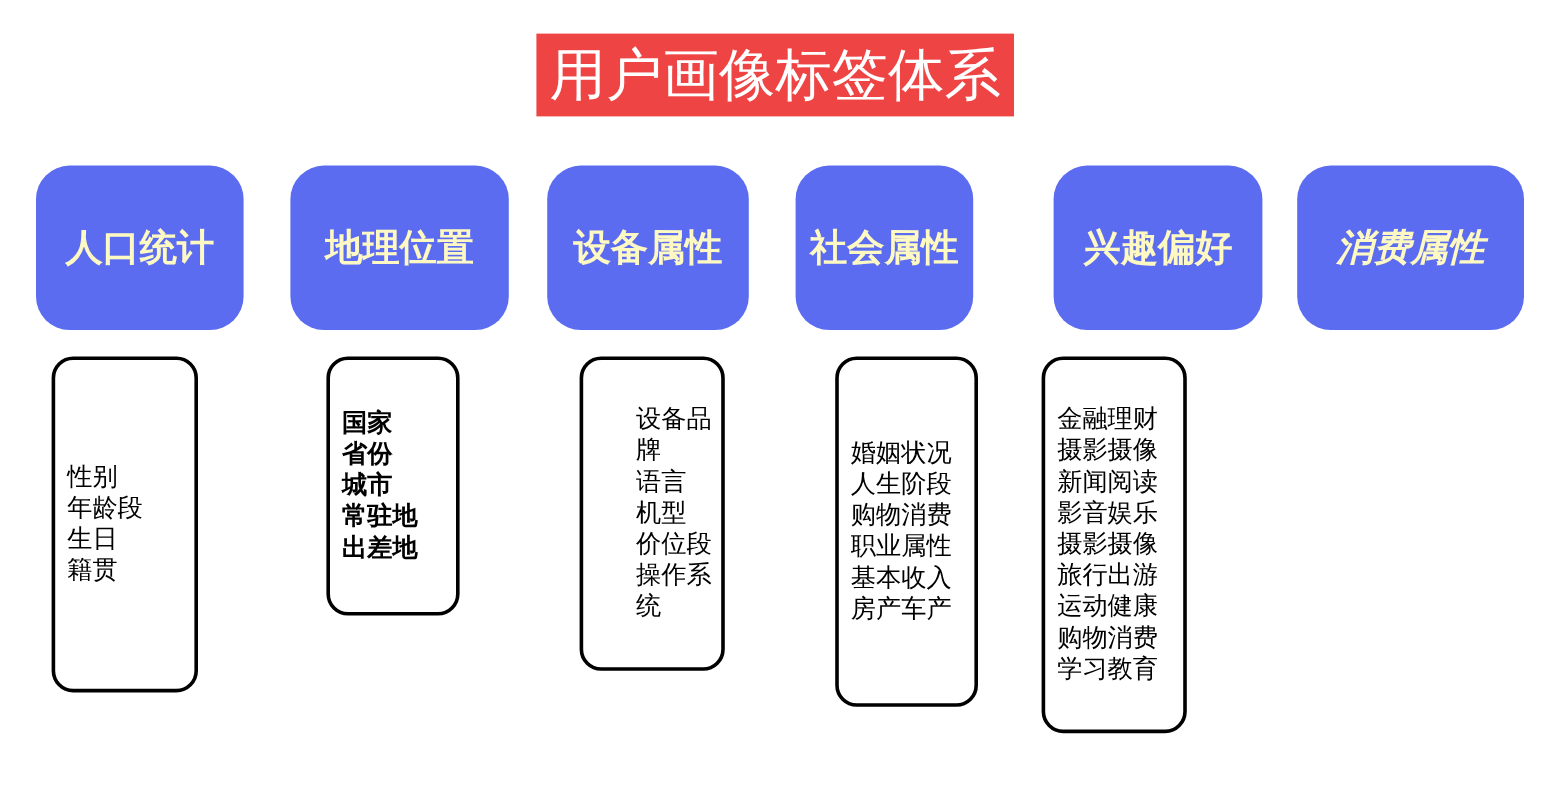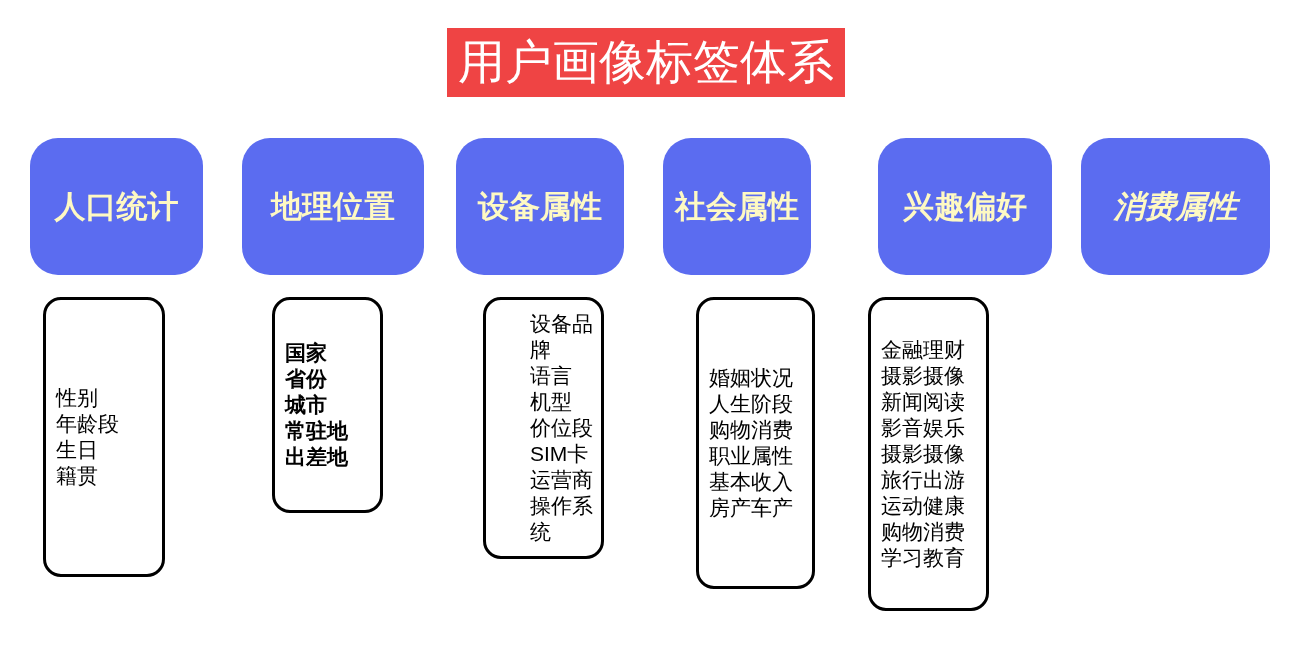--- a/index.html
+++ b/index.html
@@ -115,21 +115,20 @@
         <div class="tag-item">常驻地</div>
         <div class="tag-item">出差地</div>
       </div>
   </div>
   <div class="tag-box box-3">
     <div class="tag-list">
         <div class="tag-item">设备品牌</div>
         <div class="tag-item">语言</div>
         <div class="tag-item">机型</div>
         <div class="tag-item">价位段</div>
-        <div class="tag-item">SIM卡运营商</div>
         <div class="tag-item">操作系统</div>
       </div>
   </div>
   <div class="tag-box box-4">
     <div class="tag-list">
         <div class="tag-item">婚姻状况</div>
         <div class="tag-item">人生阶段</div>
         <div class="tag-item">购物消费</div>
         <div class="tag-item">职业属性</div>
         <div class="tag-item">基本收入</div>

